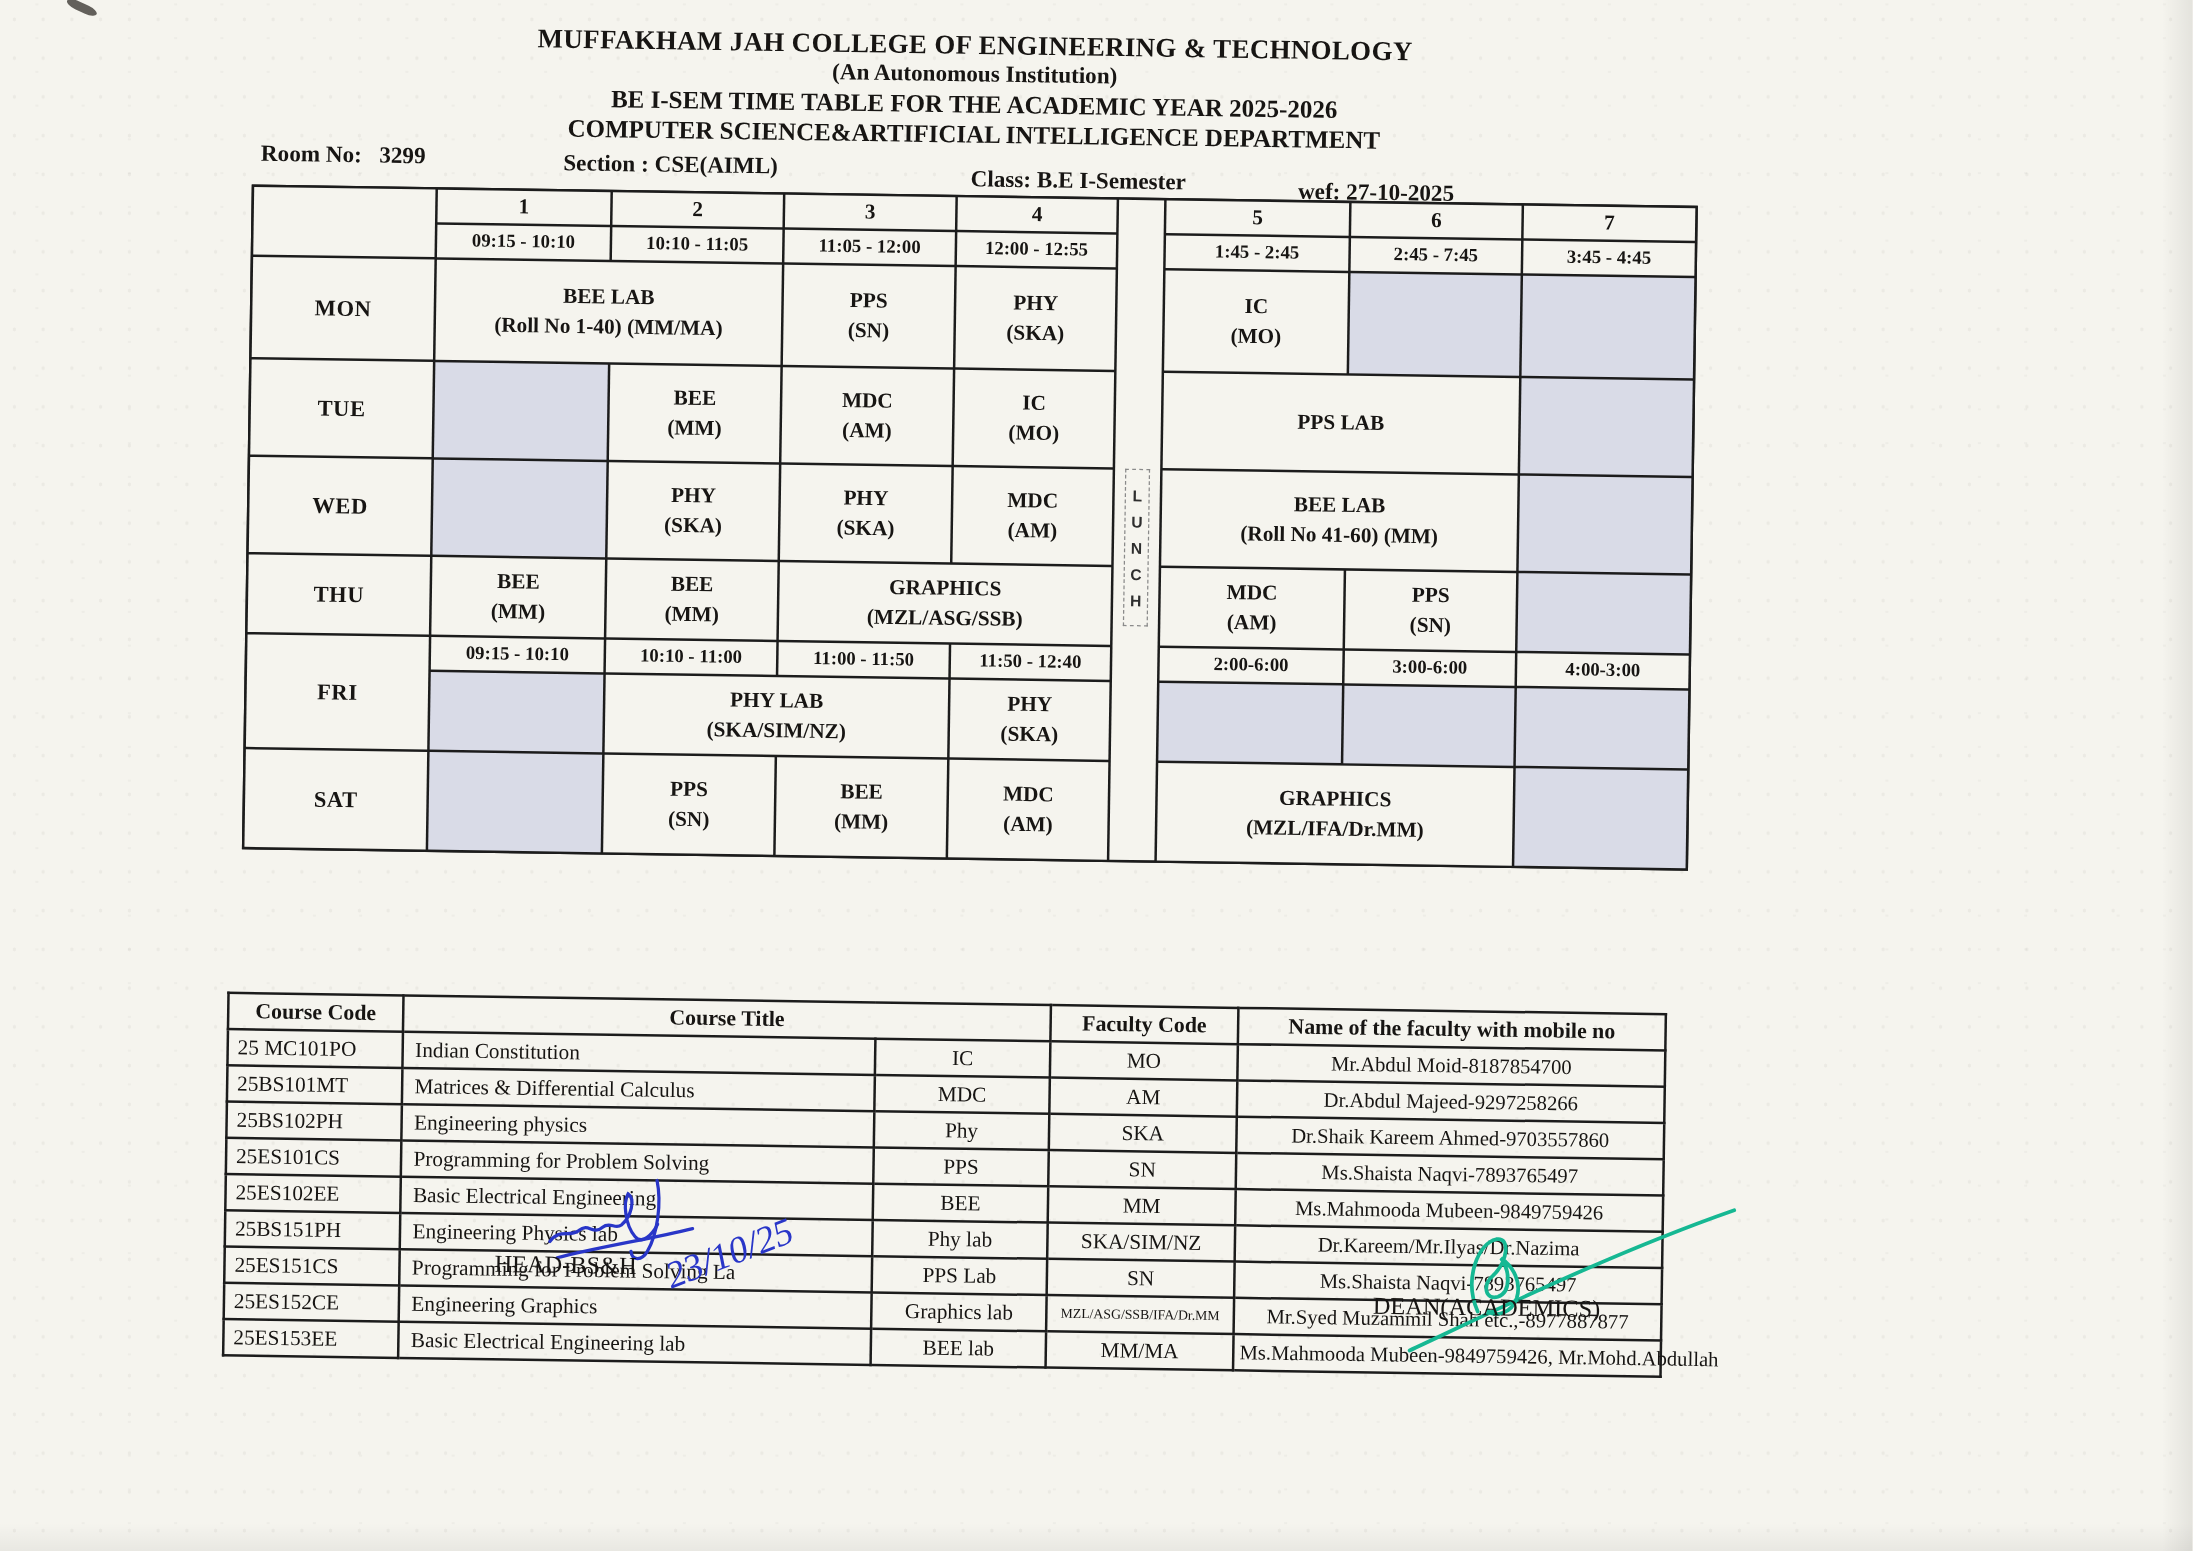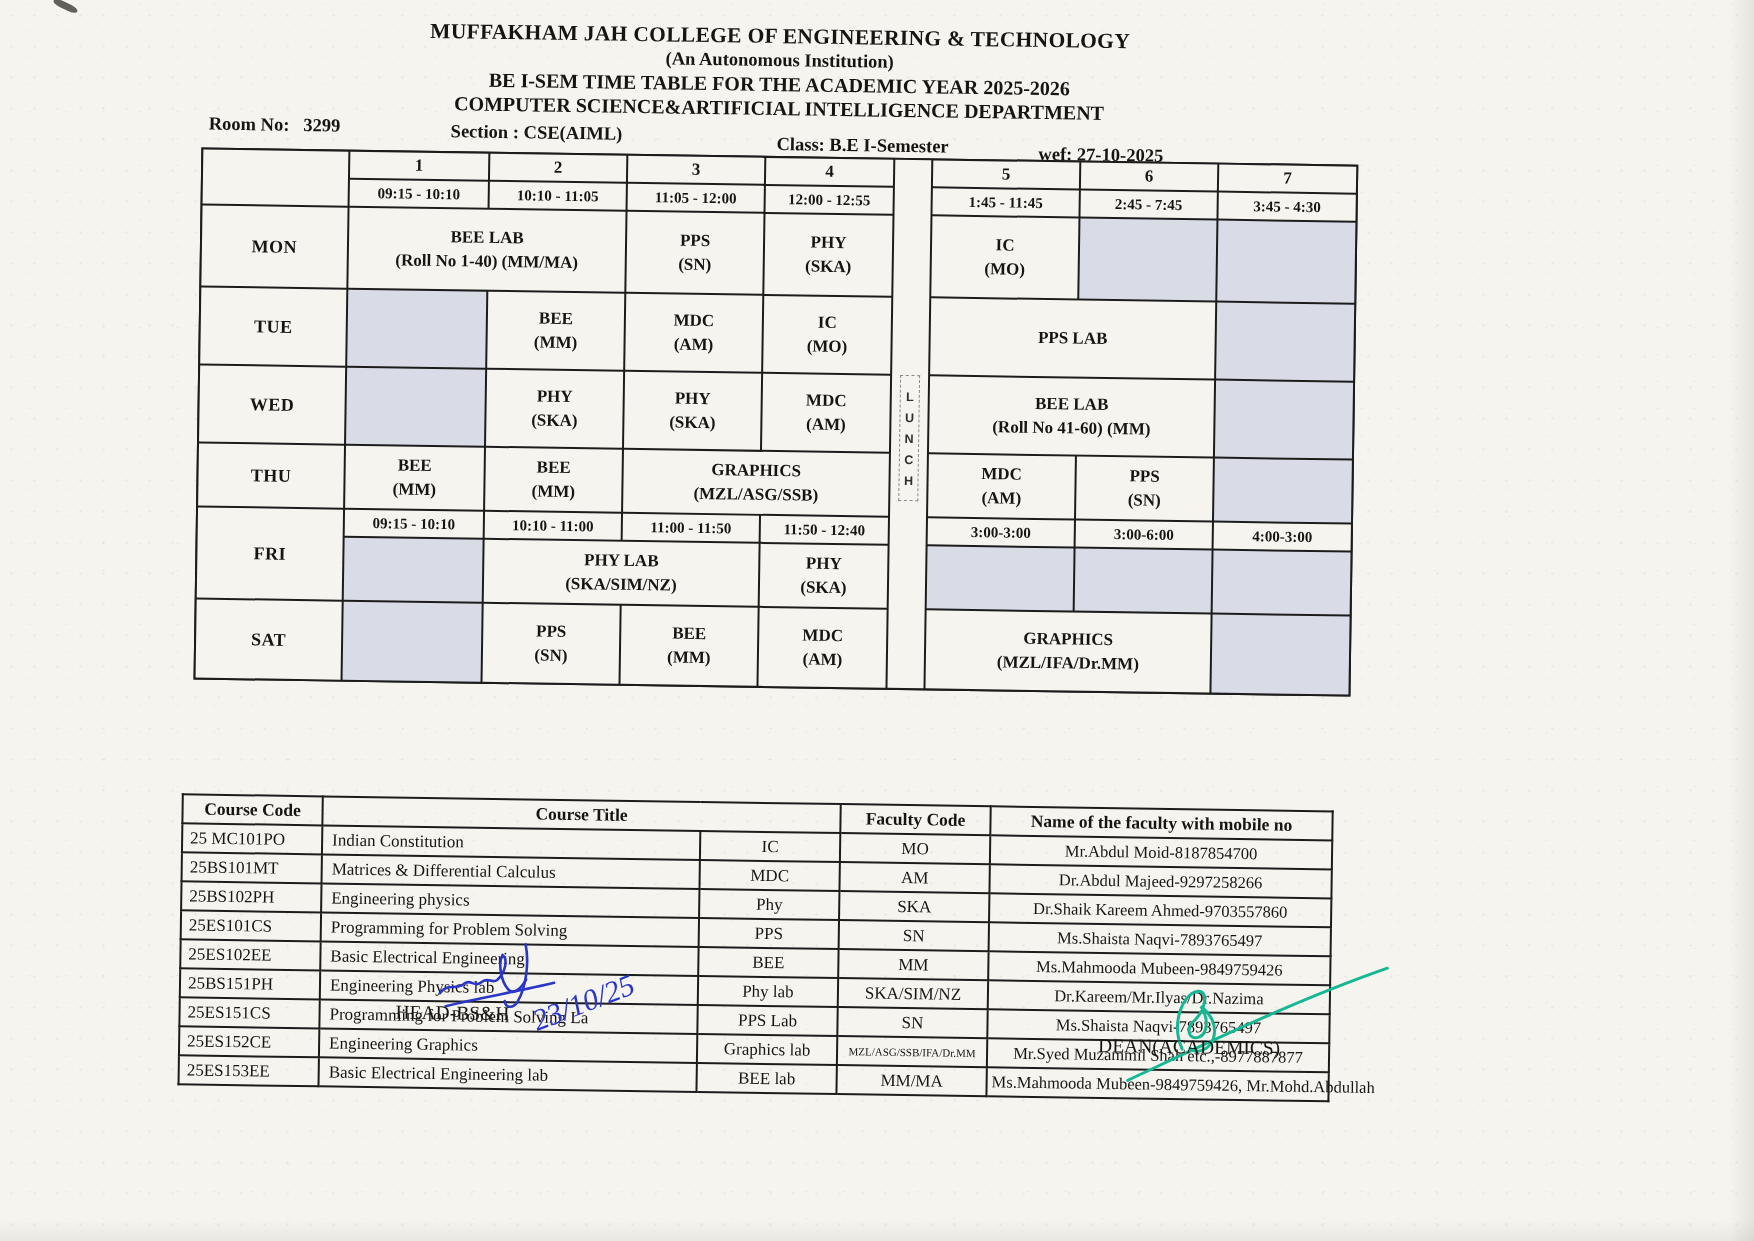--- a/index.html
+++ b/index.html
@@ -133,27 +133,27 @@
         <div class="cell ptime" style="grid-area: 2 / 3 / span 1 / span 1;">
           <div>10:10 - 11:05</div>
         </div>
         <div class="cell ptime" style="grid-area: 2 / 4 / span 1 / span 1;">
           <div>11:05 - 12:00</div>
         </div>
         <div class="cell ptime" style="grid-area: 2 / 5 / span 1 / span 1;">
           <div>12:00 - 12:55</div>
         </div>
         <div class="cell ptime" style="grid-area: 2 / 7 / span 1 / span 1;">
-          <div>1:45 - 11:45</div>
+          <div>1:45 - 2:45</div>
         </div>
         <div class="cell ptime" style="grid-area: 2 / 8 / span 1 / span 1;">
           <div>2:45 - 7:45</div>
         </div>
         <div class="cell ptime" style="grid-area: 2 / 9 / span 1 / span 1;">
-          <div>3:45 - 4:30</div>
+          <div>3:45 - 4:45</div>
         </div>
         <div class="cell day" style="grid-area: 3 / 1 / span 1 / span 1;">
           <div>MON</div>
         </div>
         <div class="cell subj" style="grid-area: 3 / 2 / span 1 / span 2;">
           <div>BEE LAB</div>
           <div>(Roll No 1-40) (MM/MA)</div>
         </div>
         <div class="cell subj" style="grid-area: 3 / 4 / span 1 / span 1;">
           <div>PPS</div>
@@ -243,21 +243,21 @@
         <div class="cell ptime" style="grid-area: 7 / 3 / span 1 / span 1;">
           <div>10:10 - 11:00</div>
         </div>
         <div class="cell ptime" style="grid-area: 7 / 4 / span 1 / span 1;">
           <div>11:00 - 11:50</div>
         </div>
         <div class="cell ptime" style="grid-area: 7 / 5 / span 1 / span 1;">
           <div>11:50 - 12:40</div>
         </div>
         <div class="cell ptime" style="grid-area: 7 / 7 / span 1 / span 1;">
-          <div>3:00-3:00</div>
+          <div>2:00-6:00</div>
         </div>
         <div class="cell ptime" style="grid-area: 7 / 8 / span 1 / span 1;">
           <div>3:00-6:00</div>
         </div>
         <div class="cell ptime" style="grid-area: 7 / 9 / span 1 / span 1;">
           <div>4:00-3:00</div>
         </div>
         <div class="cell shaded" style="grid-area: 8 / 2 / span 1 / span 1;"></div>
         <div class="cell subj" style="grid-area: 8 / 3 / span 1 / span 2;">
           <div>PHY LAB</div>

